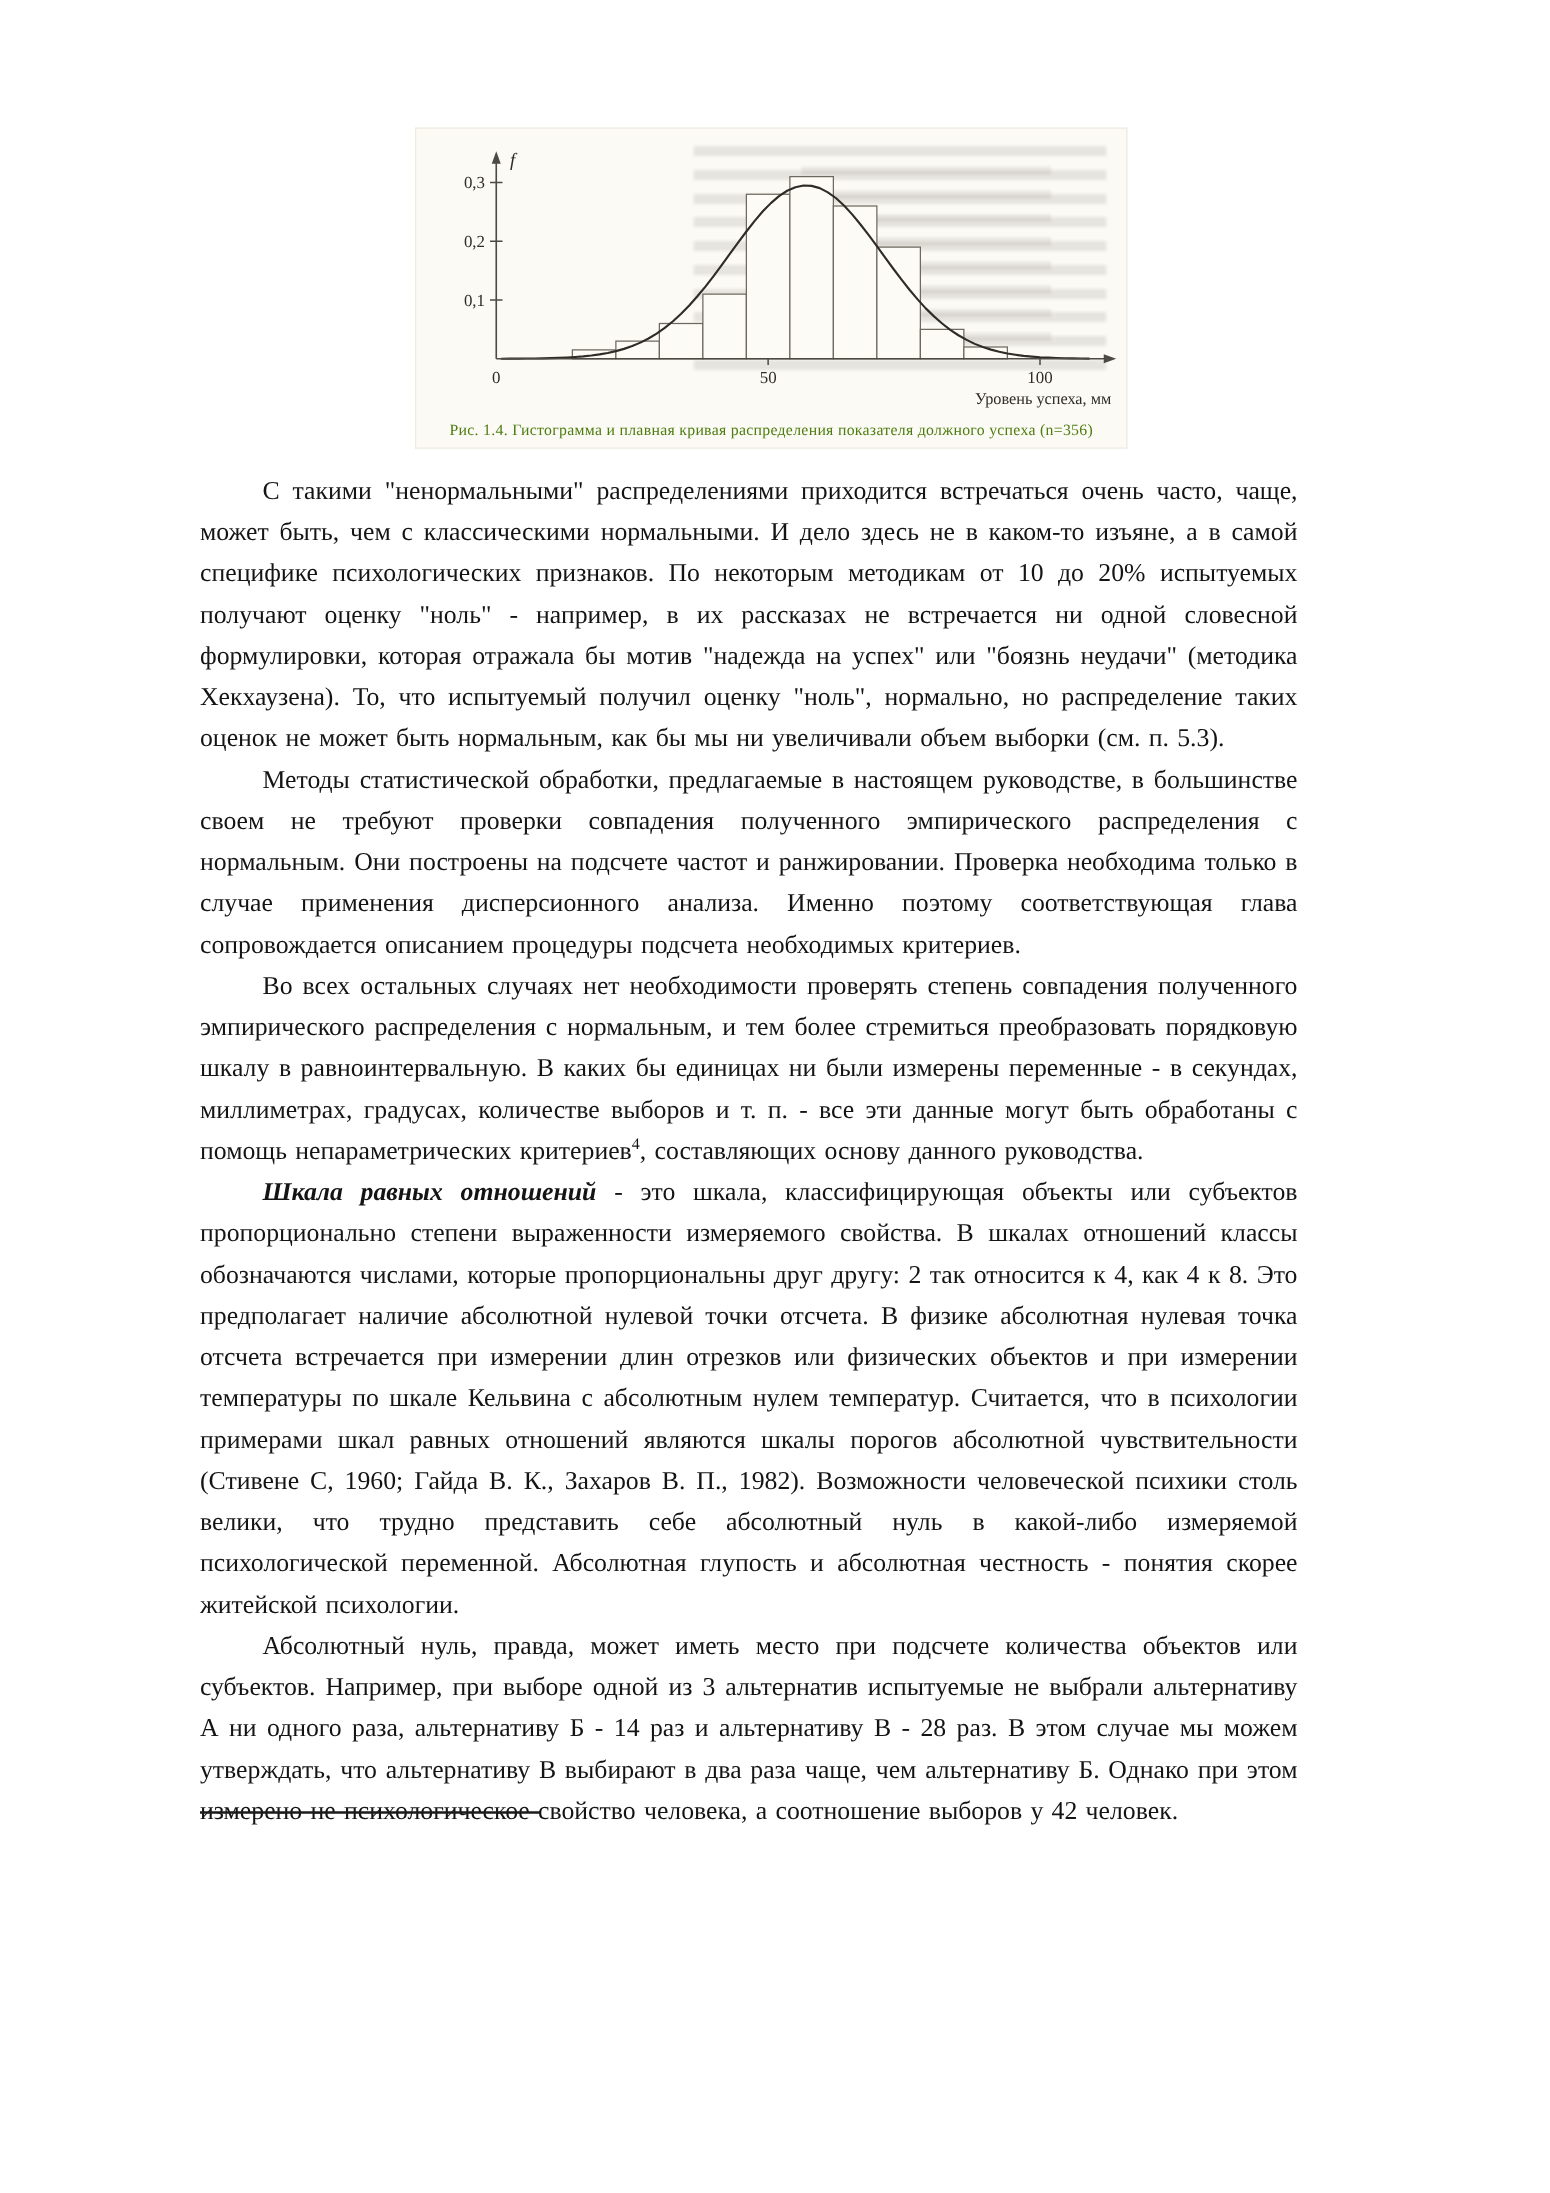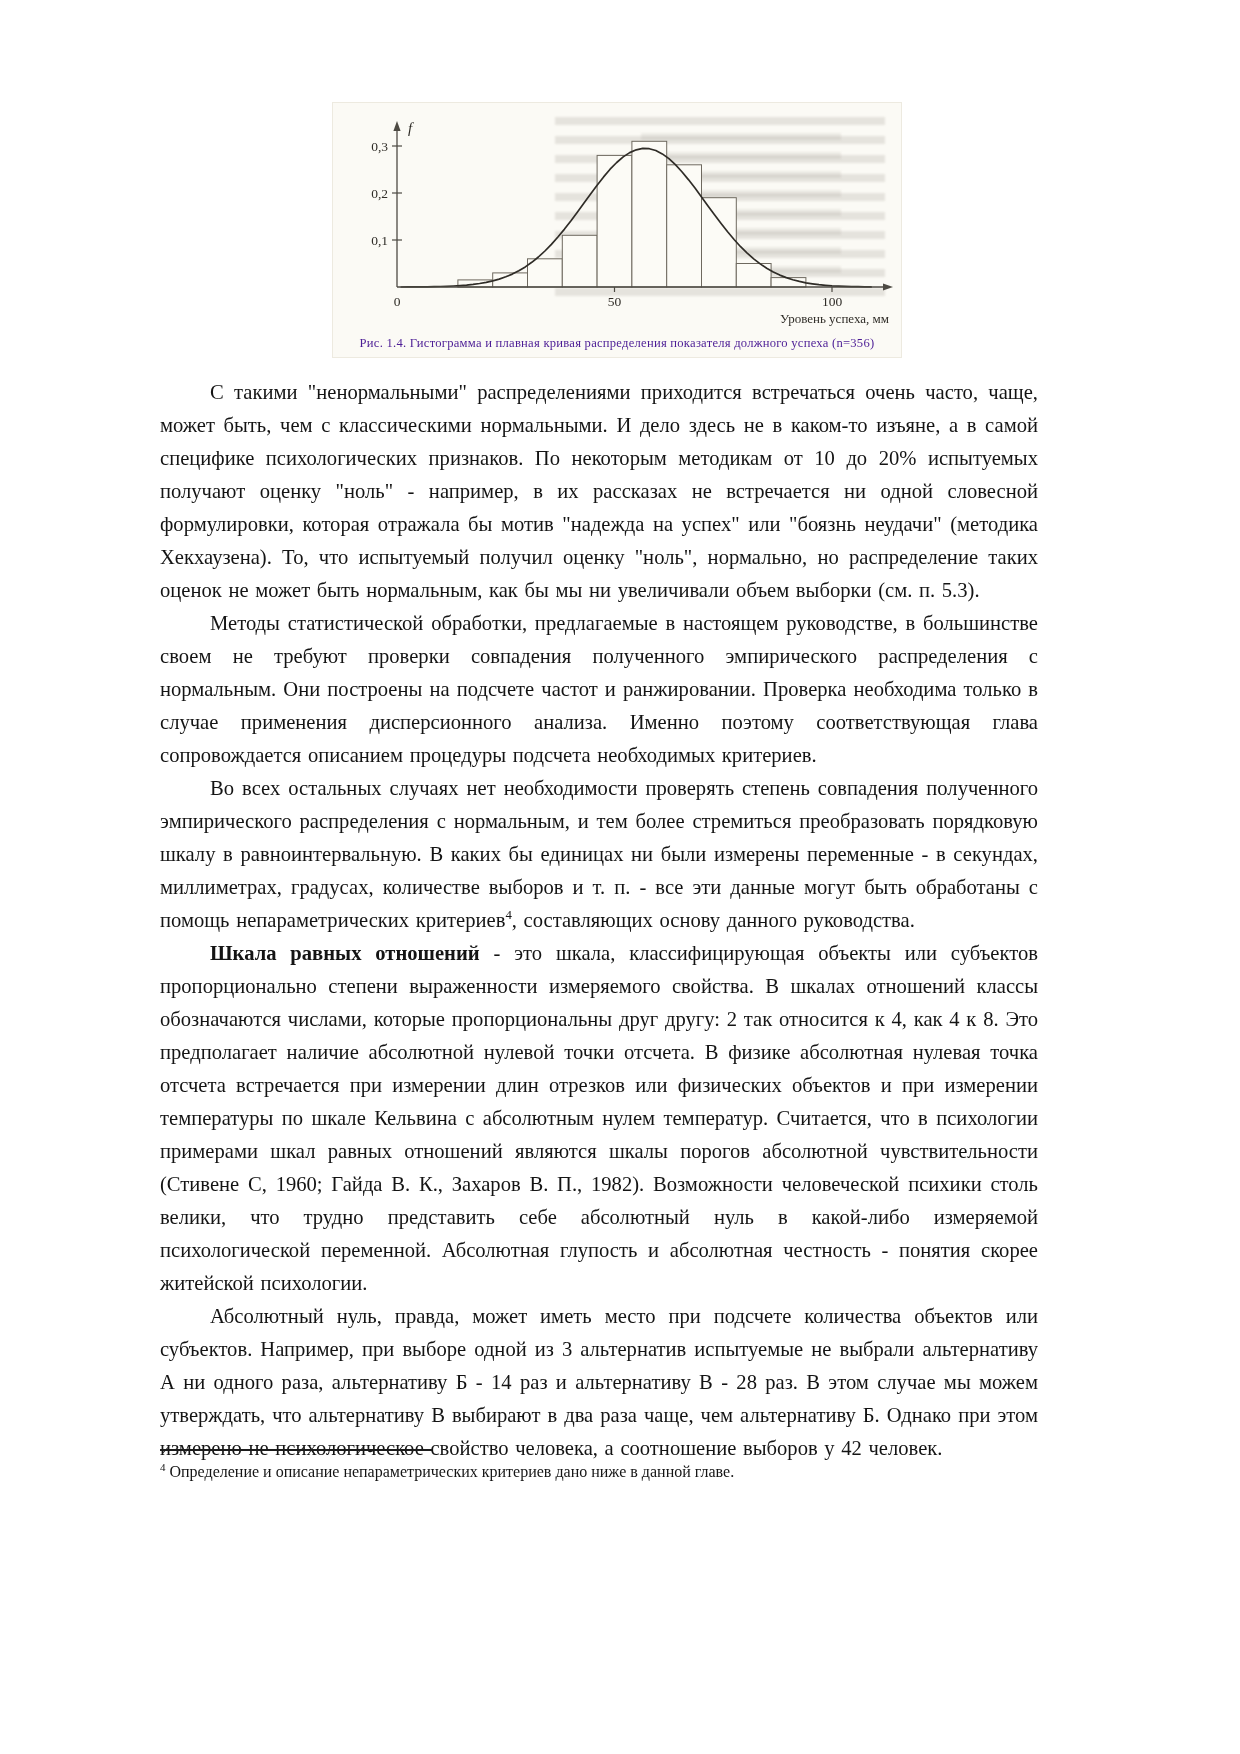--- a/index.html
+++ b/index.html
@@ -22,30 +22,30 @@
     filter:blur(1.3px); pointer-events:none;
   }
   .bleed2 {
     position:absolute; top:30px; right:60px; width:200px; height:150px;
     background:repeating-linear-gradient(to bottom,
       rgba(112,105,92,0.10) 0px 7px, rgba(112,105,92,0.0) 7px 19px);
     filter:blur(1px); pointer-events:none;
   }
   .chart-holder { position:relative; display:block; margin:0 auto; width:560px; }
   figcaption {
-    font-size:12.6px; text-align:center; color:#4c1d95; margin-top:3px;
+    font-size:12.6px; text-align:center; color:#4d7c0f; margin-top:3px;
     letter-spacing:0.25px; padding:0 6px;
   }
 
   
   p.body {
     font-size:20.6px; line-height:33px; text-align:justify; text-indent:50px;
     margin:0; word-spacing:1.5px;
   }
-  p.body b { font-weight:bold; }
+  p.body b { font-weight:bold;font-style:italic; }
   sup.fnref { font-size:0.62em; vertical-align:super; line-height:0; }
 
   
   .footnote-area { position:absolute; left:160px; top:1449px; width:878px; }
   .fn-rule { width:272px; border:0; border-top:2px solid #1c1c1c; margin:0 0 10px 0; }
   p.footnote { font-size:16px; line-height:21px; margin:0; color:#141414; }
   p.footnote sup { font-size:11px; vertical-align:super; line-height:0; }
 </style>
 </head>
 <body>
@@ -93,15 +93,14 @@
 
     <p class="body">С такими "ненормальными" распределениями приходится встречаться очень часто, чаще, может быть, чем с классическими нормальными. И дело здесь не в каком-то изъяне, а в самой специфике психологических признаков. По некоторым методикам от 10 до 20% испытуемых получают оценку "ноль" - например, в их рассказах не встречается ни одной словесной формулировки, которая отражала бы мотив "надежда на успех" или "боязнь неудачи" (методика Хекхаузена). То, что испытуемый получил оценку "ноль", нормально, но распределение таких оценок не может быть нормальным, как бы мы ни увеличивали объем выборки (см. п. 5.3).</p>
     <p class="body">Методы статистической обработки, предлагаемые в настоящем руководстве, в большинстве своем не требуют проверки совпадения полученного эмпирического распределения с нормальным. Они построены на подсчете частот и ранжировании. Проверка необходима только в случае применения дисперсионного анализа. Именно поэтому соответствующая глава сопровождается описанием процедуры подсчета необходимых критериев.</p>
     <p class="body"><span>Во всех остальных случаях нет необходимости проверять степень совпадения полученного эмпирического распределения с нормальным, и тем более стремиться преобразовать порядковую шкалу в равноинтервальную. В каких бы единицах ни были измерены переменные - в секундах, миллиметрах, градусах, количестве выборов и т. п. - все эти данные могут быть обработаны с помощь непараметрических критериев</span><sup class="fnref">4</sup><span>, составляющих основу данного руководства.</span></p>
     <p class="body"><b>Шкала равных отношений</b><span> - это шкала, классифицирующая объекты или субъектов пропорционально степени выраженности измеряемого свойства. В шкалах отношений классы обозначаются числами, которые пропорциональны друг другу: 2 так относится к 4, как 4 к 8. Это предполагает наличие абсолютной нулевой точки отсчета. В физике абсолютная нулевая точка отсчета встречается при измерении длин отрезков или физических объектов и при измерении температуры по шкале Кельвина с абсолютным нулем температур. Считается, что в психологии примерами шкал равных отношений являются шкалы порогов абсолютной чувствительности (Стивене С, 1960; Гайда В. К., Захаров В. П., 1982). Возможности человеческой психики столь велики, что трудно представить себе абсолютный нуль в какой-либо измеряемой психологической переменной. Абсолютная глупость и абсолютная честность - понятия скорее житейской психологии.</span></p>
     <p class="body">Абсолютный нуль, правда, может иметь место при подсчете количества объектов или субъектов. Например, при выборе одной из 3 альтернатив испытуемые не выбрали альтернативу А ни одного раза, альтернативу Б - 14 раз и альтернативу В - 28 раз. В этом случае мы можем утверждать, что альтернативу В выбирают в два раза чаще, чем альтернативу Б. Однако при этом измерено не психологическое свойство человека, а соотношение выборов у 42 человек.</p>
   </div>
 
   <div class="footnote-area">
     <hr class="fn-rule">
-    <p class="footnote"><sup>4</sup> <span>Определение и описание непараметрических критериев дано ниже в данной главе.</span></p>
   </div>
 </div>
 
 </body></html>

